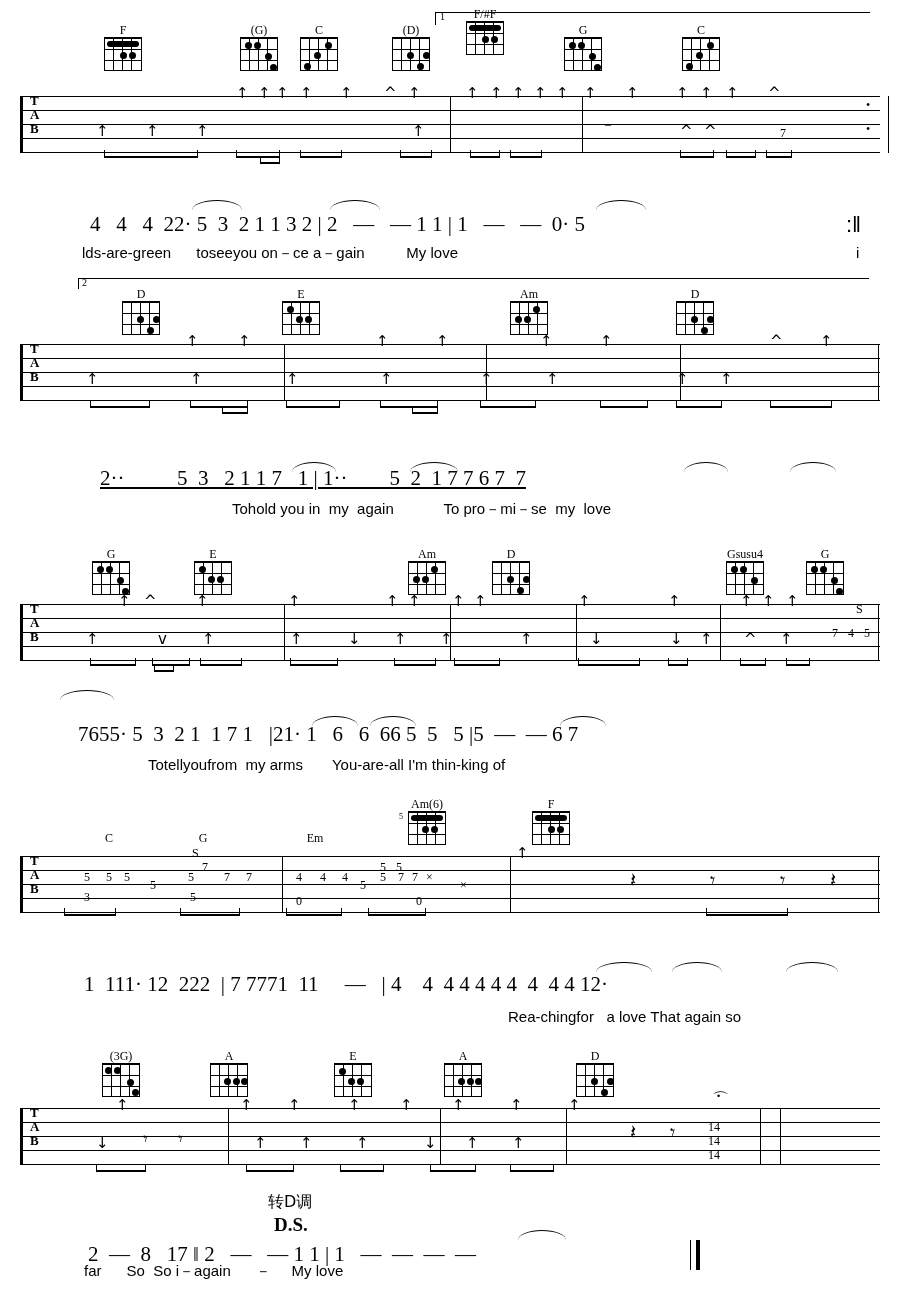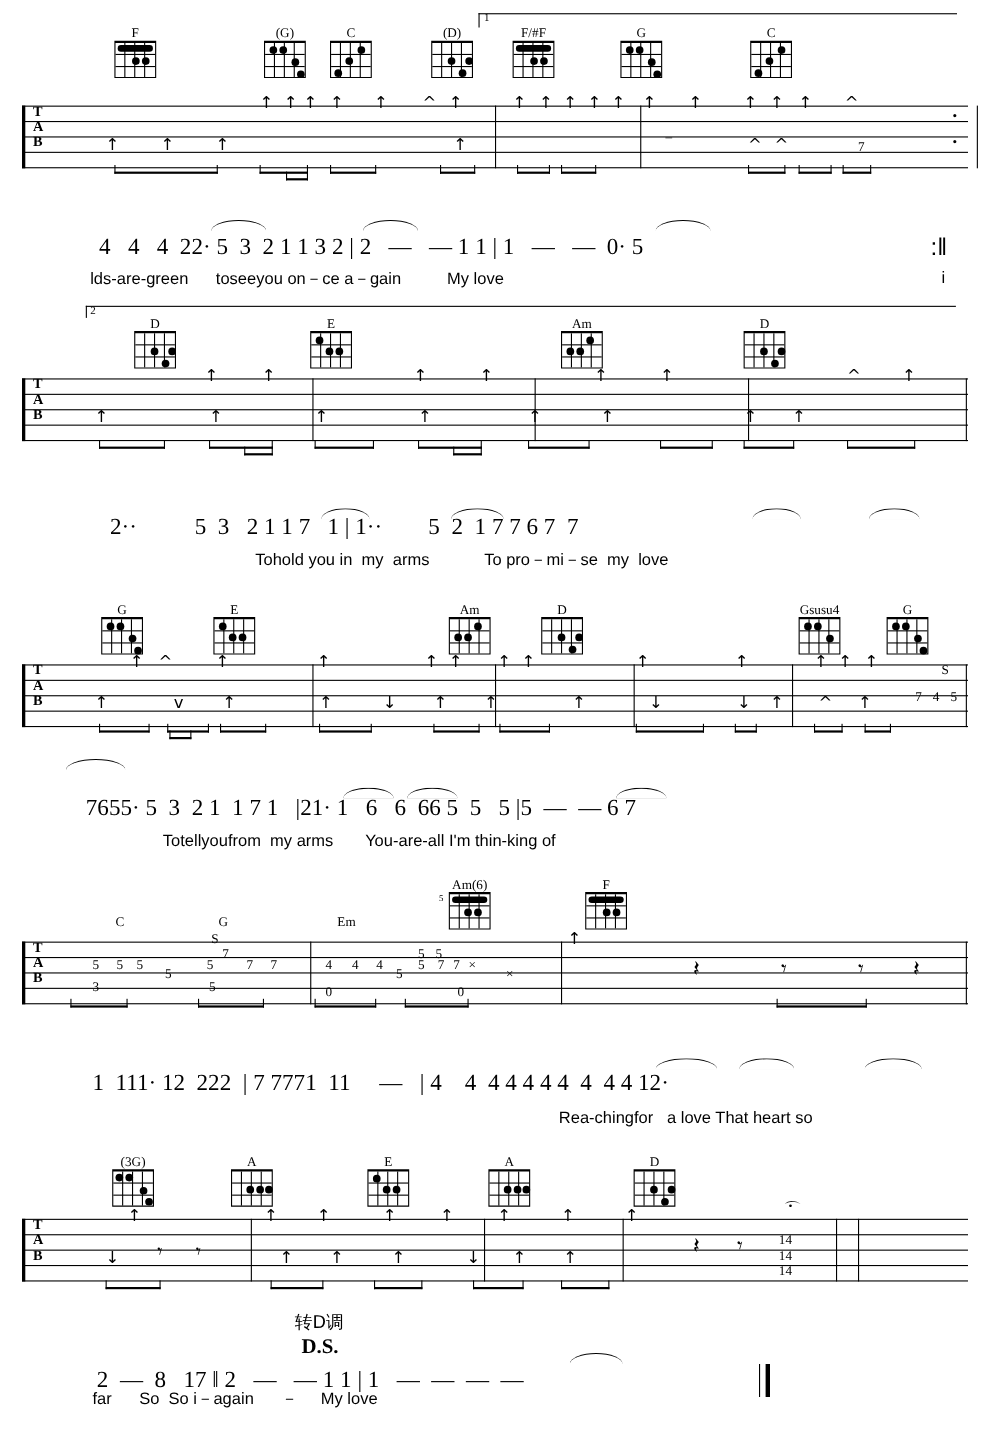--- a/index.html
+++ b/index.html
@@ -102,21 +102,21 @@
           <i class="v" style="left:8px"></i>
           <i class="v" style="left:17px"></i>
           <i class="v" style="left:26px"></i>
       <i class="h" style="top:10px"></i>
           <i class="h" style="top:21px"></i>
       <div class="dot" style="left:14px;top:13px"></div>
           <div class="dot" style="left:24px;top:24px"></div>
           <div class="dot" style="left:30px;top:13px"></div>
     </div>
   </div>
-  <div class="chord" style="left:462px;top:24px;">
+  <div class="chord" style="left:462px;top:8px;">
     <div class="nm">F/#F</div>
     <div class="grid">
           <i class="v" style="left:8px"></i>
           <i class="v" style="left:17px"></i>
           <i class="v" style="left:26px"></i>
       <i class="h" style="top:10px"></i>
           <i class="h" style="top:21px"></i>
       <div class="barre" style="left:2px;top:2px;width:32px;"></div>
       <div class="dot" style="left:15px;top:13px"></div>
           <div class="dot" style="left:24px;top:13px"></div>
@@ -324,22 +324,22 @@
     <div class="beam" style="left:600px;top:400px;width:46px"></div>
     <div class="beam" style="left:676px;top:400px;width:44px"></div>
     <div class="beam" style="left:770px;top:400px;width:60px"></div>
   </div>
 
   <div class="slur" style="left:292px;top:462px;width:44px;"></div>
   <div class="slur" style="left:410px;top:462px;width:48px;"></div>
   <div class="slur" style="left:684px;top:462px;width:44px;"></div>
   <div class="slur" style="left:790px;top:462px;width:46px;"></div>
 
-  <div class="numrow" style="left:100px;top:466px;">2··          5  3   2 1 1 7   1 | 1··        5  2  1 7 7 6 7  7</div>
-  <div class="lyrow" style="left:232px;top:500px;">Tohold you in  my  arms            To pro－mi－se  my  love</div>
+  <div class="numrow" style="left:100px;top:466px;text-decoration:underline;">2··          5  3   2 1 1 7   1 | 1··        5  2  1 7 7 6 7  7</div>
+  <div class="lyrow" style="left:232px;top:500px;">Tohold you in  my  again            To pro－mi－se  my  love</div>
 </div>
 
 <div>
   <div class="chord" style="left:88px;top:548px;">
     <div class="nm">G</div>
     <div class="grid">
           <i class="v" style="left:8px"></i>
           <i class="v" style="left:17px"></i>
           <i class="v" style="left:26px"></i>
       <i class="h" style="top:10px"></i>
@@ -582,21 +582,21 @@
     <div class="beam" style="left:286px;top:908px;width:54px"></div>
     <div class="beam" style="left:368px;top:908px;width:56px"></div>
     <div class="beam" style="left:706px;top:908px;width:80px"></div>
   </div>
 
   <div class="slur" style="left:596px;top:962px;width:56px;"></div>
   <div class="slur" style="left:672px;top:962px;width:50px;"></div>
   <div class="slur" style="left:786px;top:962px;width:52px;"></div>
 
   <div class="numrow" style="left:84px;top:972px;">1  111· 12  222  | 7 7771  11     —   | 4    4  4 4 4 4 4  4  4 4 12·</div>
-  <div class="lyrow" style="left:508px;top:1008px;">Rea-chingfor   a love That heart so</div>
+  <div class="lyrow" style="left:508px;top:1008px;">Rea-chingfor   a love That again so</div>
 </div>
 
 <div>
   <div class="chord" style="left:98px;top:1050px;">
     <div class="nm">(3G)</div>
     <div class="grid">
           <i class="v" style="left:8px"></i>
           <i class="v" style="left:17px"></i>
           <i class="v" style="left:26px"></i>
       <i class="h" style="top:10px"></i>

